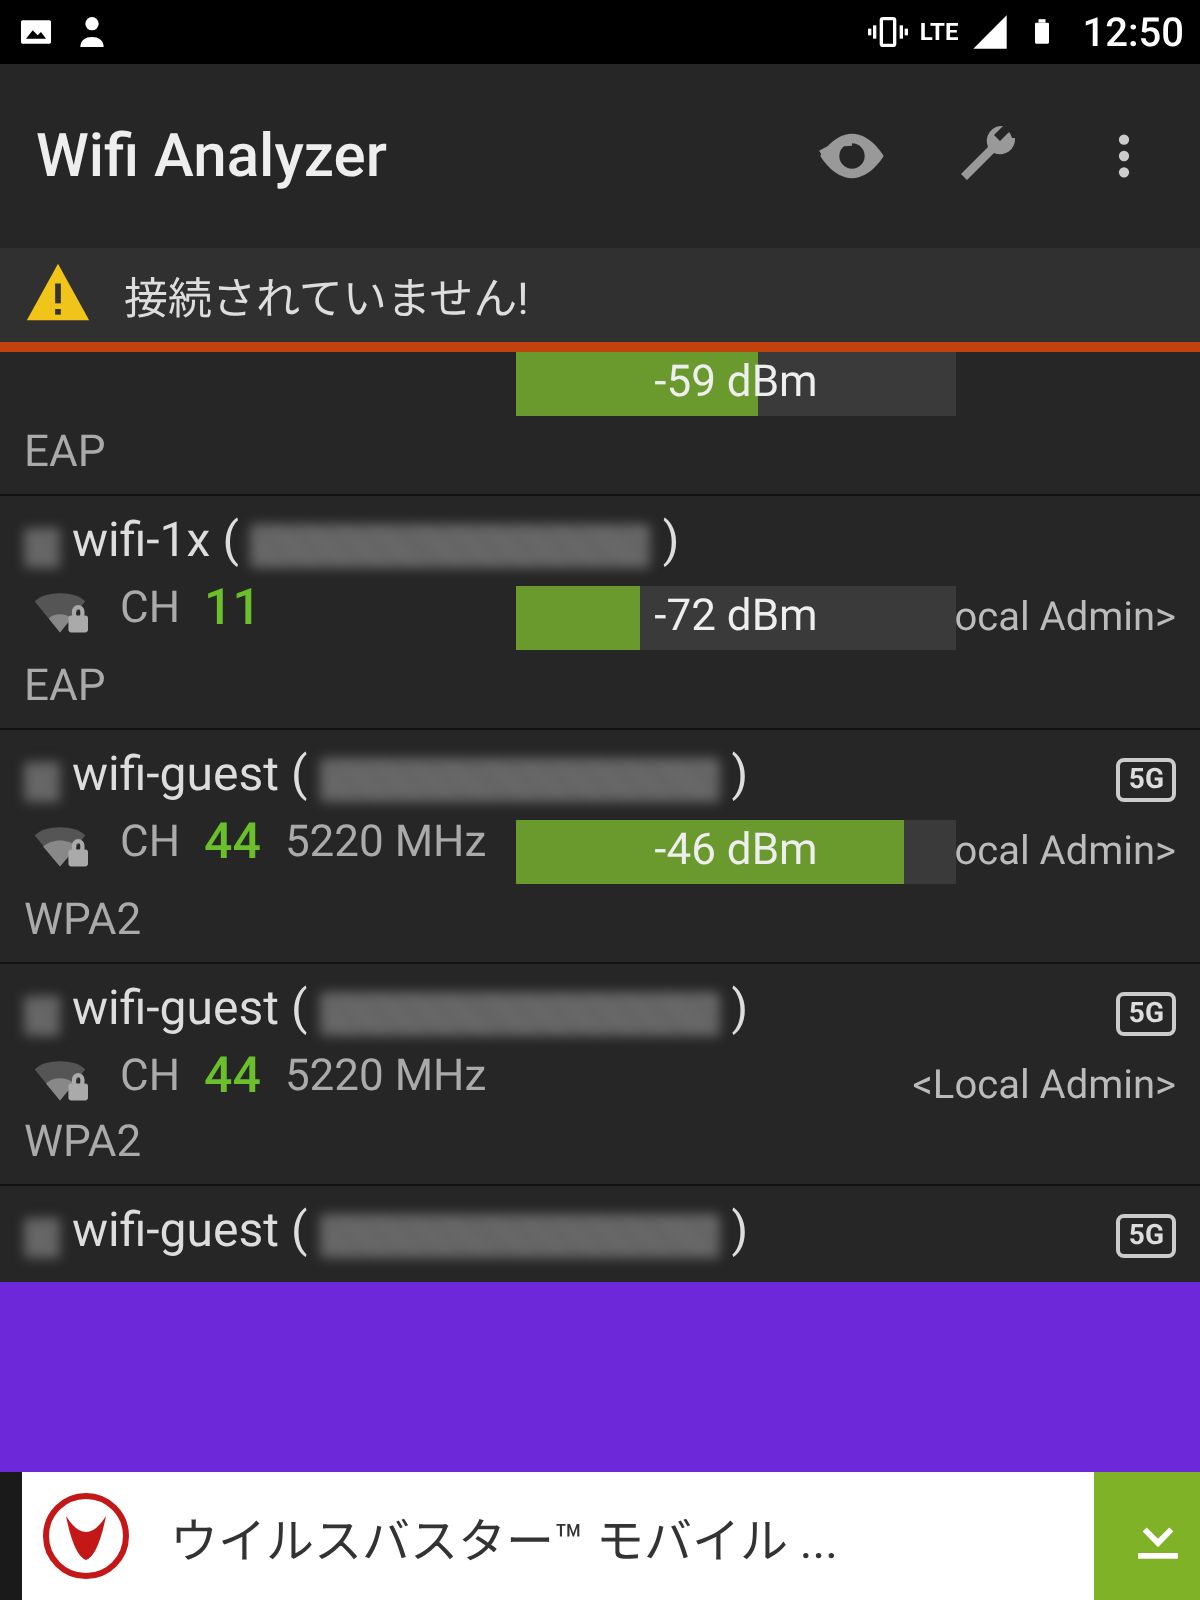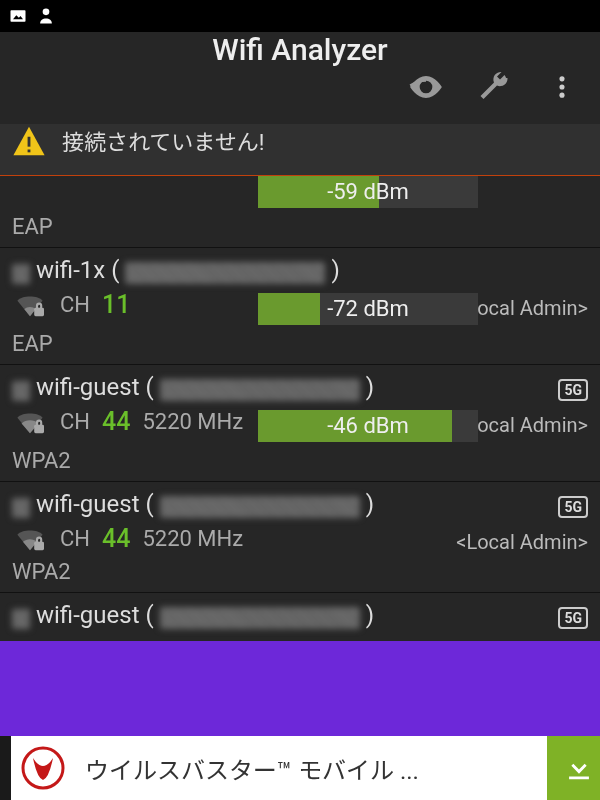--- a/index.html
+++ b/index.html
@@ -6,27 +6,27 @@
   html, body { width: 600px; height: 800px; overflow: hidden; font-family: Roboto, "Noto Sans JP", sans-serif; background: #1a1a1a; color: #ddd; }
   
   
   .status-bar { height: 32px; background: #000; display: flex; align-items: center; padding: 0 8px; color: #fff; }
   .status-left { display: flex; gap: 8px; align-items: center; }
   .status-right { margin-left: auto; display: flex; gap: 6px; align-items: center; font-size: 18px; font-weight: 500; }
   .status-icon { width: 20px; height: 20px; display: inline-flex; align-items: center; justify-content: center; }
   .clock { font-size: 20px; margin-left: 4px; }
   
   
-  .app-bar { height: 92px; background: #262626; display: flex; align-items: center; padding: 0 18px; flex-direction: column; }
+  .app-bar { height: 92px; background: #262626; display: flex; align-items: center; padding: 0 18px; }
   .app-title { font-size: 30px; font-weight: 500; color: #eee; }
   .app-actions { margin-left: auto; display: flex; gap: 28px; align-items: center; }
   .action-btn { width: 40px; height: 40px; display: flex; align-items: center; justify-content: center; color: #bbb; }
   
   
-  .warning-bar { height: 52px; background: #303030; display: flex; padding: 0 12px; gap: 16px; border-bottom: 1px solid #c2410c; }
+  .warning-bar { height: 52px; background: #303030; display: flex; align-items: center; padding: 0 12px; gap: 16px; border-bottom: 5px solid #c2410c; }
   .warning-text { font-size: 22px; color: #ddd; }
   
   
   .net-list { background: #6d28d9; height: 560px; overflow: hidden; }
   .net-item { padding: 8px 12px 8px 12px; border-bottom: 1px solid #111; background: #262626; position: relative; }
   .net-item.partial-top { padding-top: 0; }
   
   .ssid-row { display: flex; align-items: flex-end; gap: 6px; font-size: 24px; color: #ddd; margin-bottom: 4px; }
   .pixelated { filter: blur(3px); background: repeating-linear-gradient(45deg,#777,#777 2px,#555 2px,#555 4px); border-radius: 2px; display:inline-block; }
   .pixelated.sm { width: 18px; height: 20px; }
@@ -65,20 +65,44 @@
           <rect x="3" y="5" width="18" height="14" rx="1"></rect>
           <polygon points="6,16 10,11 13,14 15,12 18,16" fill="#000"></polygon>
         </svg>
     </span>
     <span class="status-icon">
       <svg viewBox="0 0 24 24" width="22" height="22" fill="#fff">
           <circle cx="12" cy="7" r="4"></circle>
           <path d="M5 21c0-4 3-6 7-6s7 2 7 6z"></path>
         </svg>
     </span>
+  </div>
+  <div class="status-right">
+    <span class="status-icon">
+      <svg viewBox="0 0 24 24" width="22" height="22" fill="none" stroke="#fff" stroke-width="2">
+          <rect x="8" y="4" width="8" height="16" rx="1"></rect>
+          <line x1="4" y1="8" x2="4" y2="16"></line>
+          <line x1="20" y1="8" x2="20" y2="16"></line>
+          <line x1="1" y1="10" x2="1" y2="14"></line>
+          <line x1="23" y1="10" x2="23" y2="14"></line>
+        </svg>
+    </span>
+    <span style="font-size:12px;font-weight:700">LTE</span>
+    <span class="status-icon">
+      <svg viewBox="0 0 24 24" width="20" height="20" fill="#fff">
+          <polygon points="2,22 22,22 22,2"></polygon>
+        </svg>
+    </span>
+    <span class="status-icon">
+      <svg viewBox="0 0 24 24" width="14" height="22" fill="#fff">
+          <rect x="6" y="4" width="12" height="18" rx="1"></rect>
+          <rect x="9" y="1" width="6" height="3"></rect>
+        </svg>
+    </span>
+    <span class="clock">12:50</span>
   </div>
 </div>
 
 <div class="app-bar">
   <div class="app-title">Wifi Analyzer</div>
   <div class="app-actions">
     <div class="action-btn">
       <svg viewBox="0 0 24 24" width="38" height="38" fill="#999">
           <path d="M12 5C6 5 2 12 2 12s4 7 10 7 10-7 10-7-4-7-10-7zm0 11a4 4 0 110-8 4 4 0 010 8z"></path>
           <circle cx="12" cy="12" r="2" fill="#262626"></circle>

